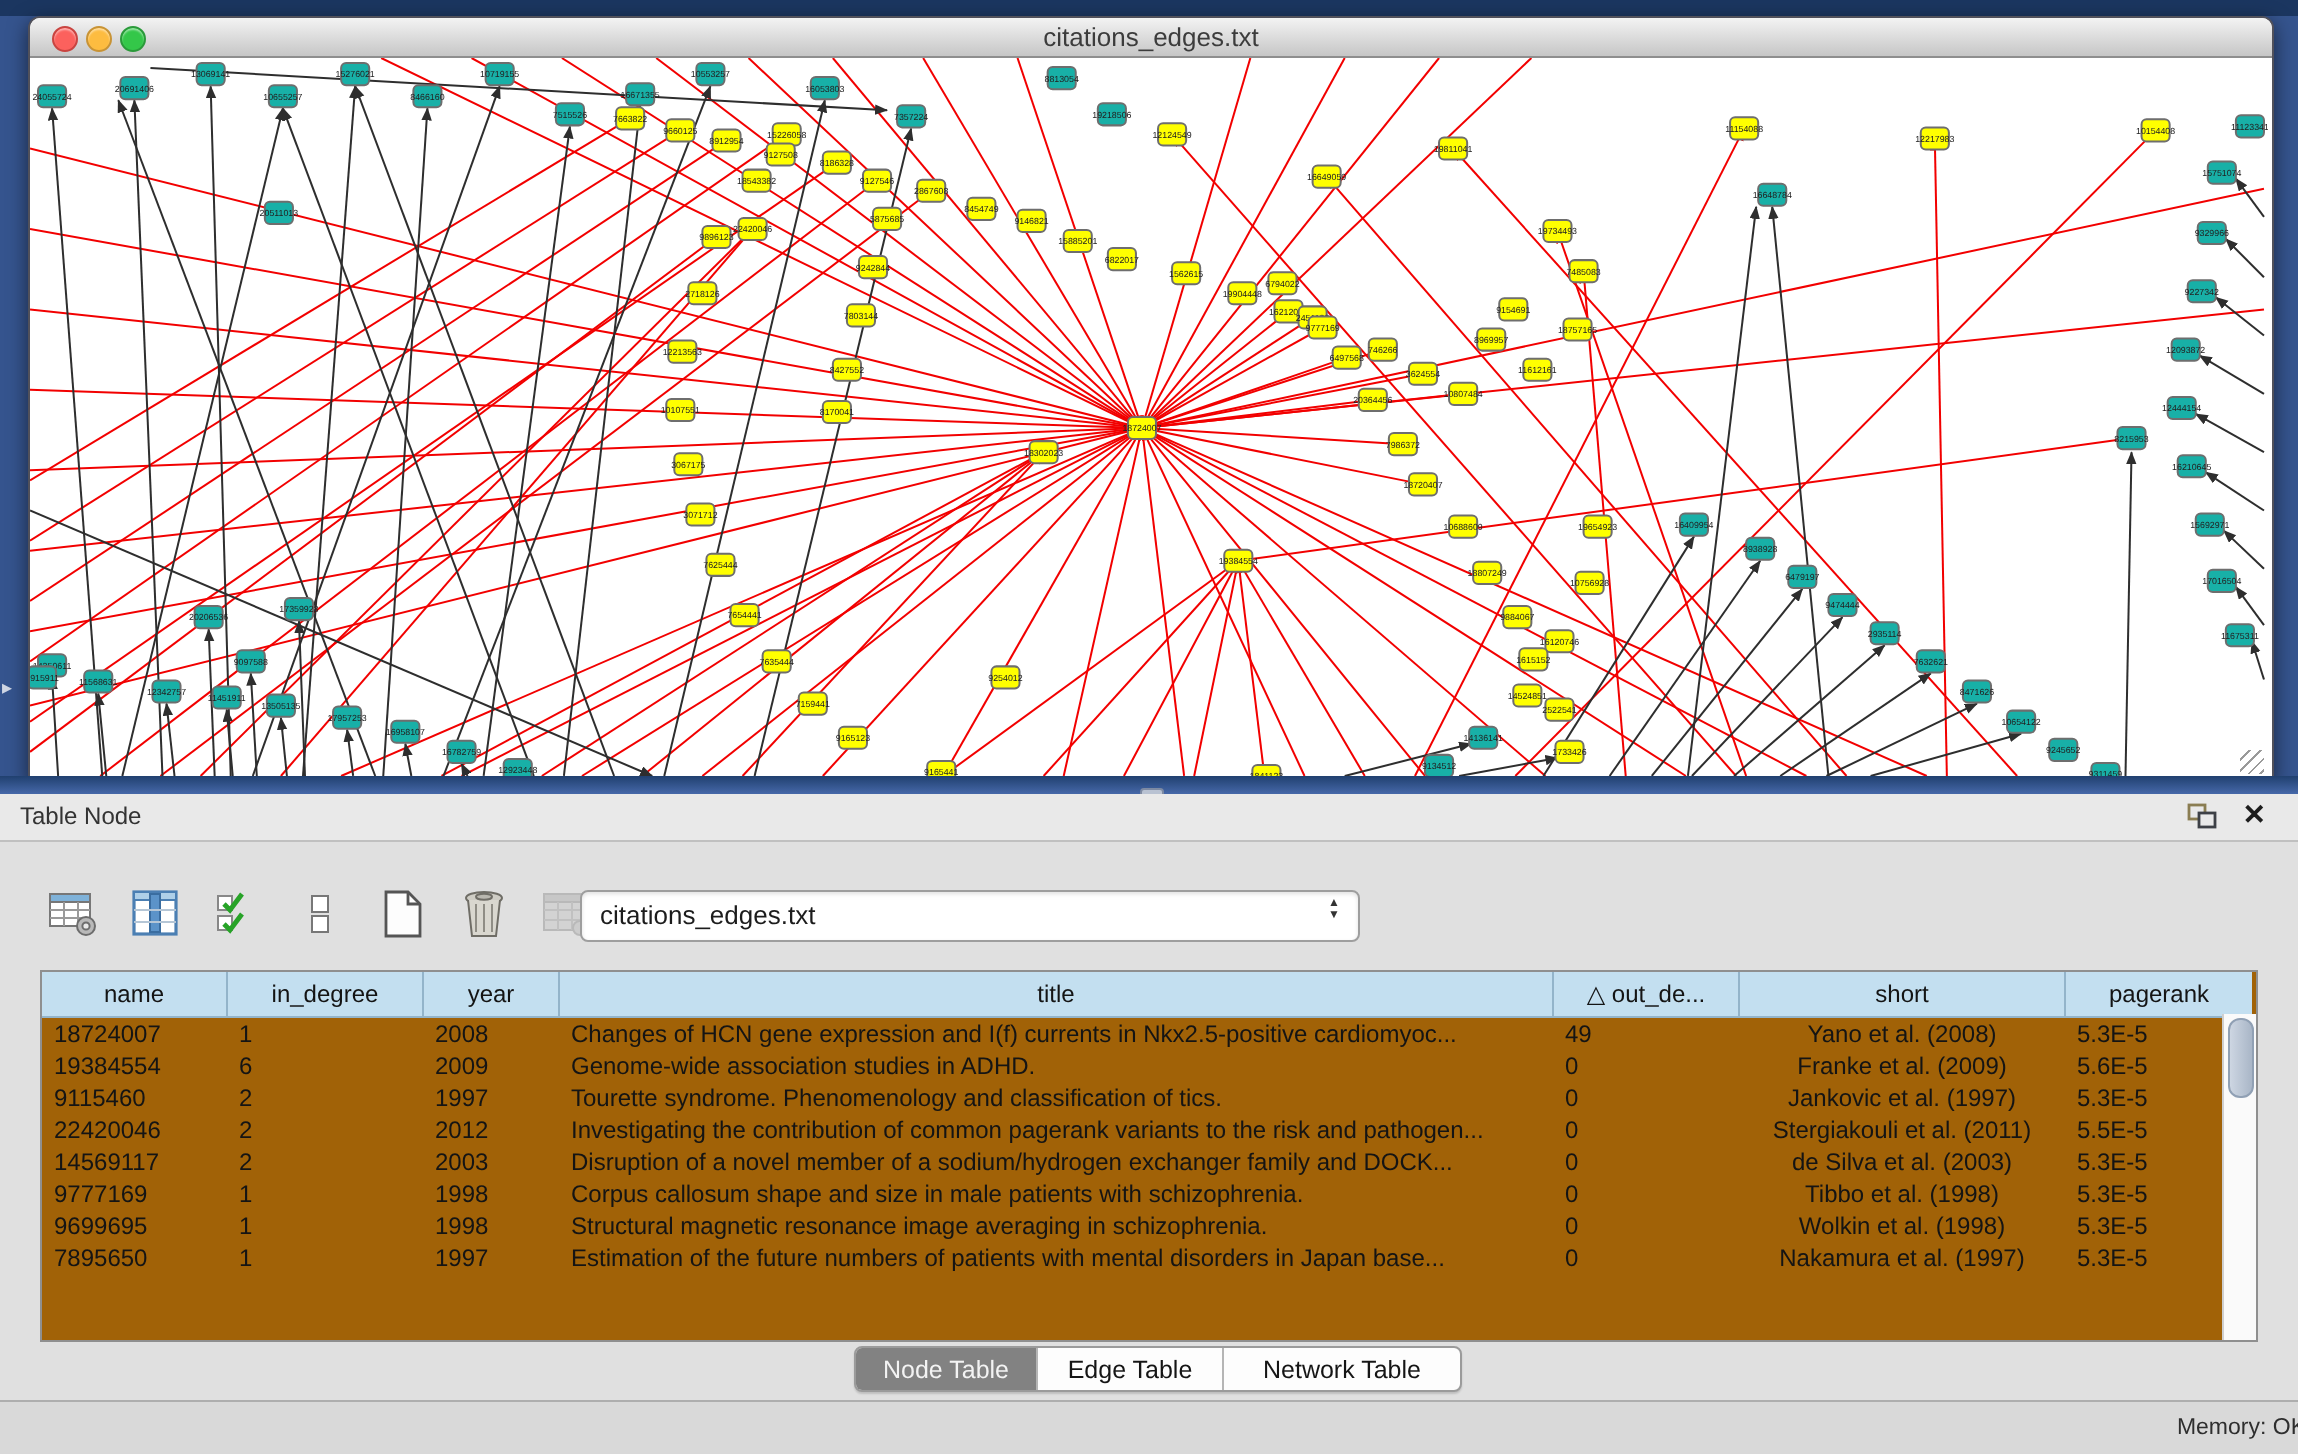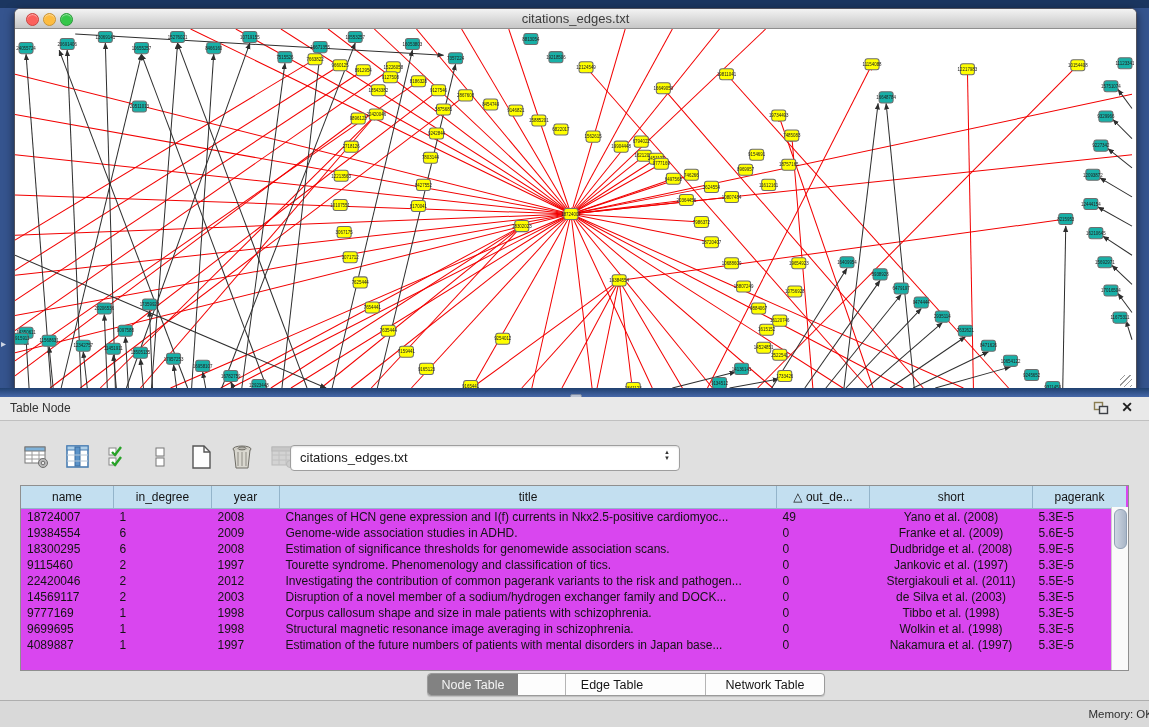--- a/index.html
+++ b/index.html
@@ -36,34 +36,34 @@
   .float-btn{position:absolute;right:40px;top:4px;width:16px;height:14px;cursor:default;}
   .close-btn{position:absolute;right:16px;top:2px;font-size:14px;font-weight:bold;color:#1d1d1d;}
   .toolbar{position:absolute;left:22px;top:42px;height:36px;display:flex;align-items:center;gap:11px;}
   .tbtn{width:30px;height:30px;display:flex;align-items:center;justify-content:center;}
   .fx{font-family:"Liberation Serif",serif;font-style:italic;font-size:16px;color:#111;}
   .combo{position:absolute;left:290px;top:48px;width:388px;height:24px;background:#fff;
     border:1px solid #9e9e9e;border-radius:4px;box-shadow:inset 0 1px 2px rgba(0,0,0,.12);}
   .combo .val{position:absolute;left:9px;top:4px;font-size:13px;color:#1c1c1c;}
   .combo .arrows{position:absolute;right:9px;top:3px;font-size:6px;line-height:6px;color:#333;
     display:flex;flex-direction:column;align-items:center;}
-  .table-box{position:absolute;left:20px;top:88px;width:1107px;height:184px;background:#d946ef;
+  .table-box{position:absolute;left:20px;top:88px;width:1107px;height:184px;background:#a16207;
     border:1px solid #8f8f8f;}
   table{border-collapse:collapse;table-layout:fixed;font-size:12px;color:#141414;width:1089px;}
   th{height:20px;background:var(--header_blue,#c3dff0);border:1px solid var(--header_border,#93b4ca);
     border-top:none;font-weight:normal;text-align:center;overflow:hidden;white-space:nowrap;}
   th:first-child{border-left:none;} th:last-child{border-right:none;}
   td{height:16px;padding:0 0 0 6px;overflow:hidden;white-space:nowrap;text-overflow:ellipsis;}
   td.center{text-align:center;padding:0;}
   .vscroll{position:absolute;right:0;top:21px;bottom:0;width:16px;background:#fafafa;border-left:1px solid #cfcfcf;}
   .vthumb{position:absolute;left:2px;top:2px;width:11px;height:38px;border-radius:6px;
     background:linear-gradient(90deg,#cdd6e2,#a9b6c7);border:1px solid #90a0b4;}
   .seg-tabs{position:absolute;left:427px;top:276px;height:21px;display:flex;
     border:1px solid #9b9b9b;border-radius:4px;overflow:hidden;background:#fdfdfd;
-    box-shadow:0 1px 1px rgba(0,0,0,.15);gap:47px;}
+    box-shadow:0 1px 1px rgba(0,0,0,.15);}
   .seg{font-size:12.5px;color:#151515;display:flex;align-items:center;justify-content:center;
     border-left:1px solid #b5b5b5;}
   .seg:first-child{border-left:none;}
   .seg.active{background:var(--tab_active,#828282);color:#f3f3f3;}
   .status-bar{position:absolute;left:0;top:303px;width:100%;height:27px;background:#d9d9d9;
     border-top:1px solid #aeaeae;padding-left:48px;}
   .mem{position:absolute;right:44px;top:7px;font-size:11.5px;color:#2e2e2e;}
   .memdot{position:absolute;right:24px;top:5px;width:14px;height:14px;border-radius:50%;
     background:radial-gradient(circle at 35% 30%,#8af07a,var(--status_green,#3fc234));border:1px solid #2f9a2f;}
 </style>
@@ -821,29 +821,20 @@
           <tr>
             <td>19384554</td>
             <td>6</td>
             <td>2009</td>
             <td>Genome-wide association studies in ADHD.</td>
             <td>0</td>
             <td class="center">Franke et al. (2009)</td>
             <td>5.6E-5</td>
           </tr>
           <tr>
-            <td>18300295</td>
-            <td>6</td>
-            <td>2008</td>
-            <td>Estimation of significance thresholds for genomewide association scans.</td>
-            <td>0</td>
-            <td class="center">Dudbridge et al. (2008)</td>
-            <td>5.9E-5</td>
-          </tr>
-          <tr>
             <td>9115460</td>
             <td>2</td>
             <td>1997</td>
             <td>Tourette syndrome. Phenomenology and classification of tics.</td>
             <td>0</td>
             <td class="center">Jankovic et al. (1997)</td>
             <td>5.3E-5</td>
           </tr>
           <tr>
             <td>22420046</td>
@@ -875,21 +866,21 @@
           <tr>
             <td>9699695</td>
             <td>1</td>
             <td>1998</td>
             <td>Structural magnetic resonance image averaging in schizophrenia.</td>
             <td>0</td>
             <td class="center">Wolkin et al. (1998)</td>
             <td>5.3E-5</td>
           </tr>
           <tr>
-            <td>4089887</td>
+            <td>7895650</td>
             <td>1</td>
             <td>1997</td>
             <td>Estimation of the future numbers of patients with mental disorders in Japan base...</td>
             <td>0</td>
             <td class="center">Nakamura et al. (1997)</td>
             <td>5.3E-5</td>
           </tr>
         </tbody>
     </table>
     <div class="vscroll">

